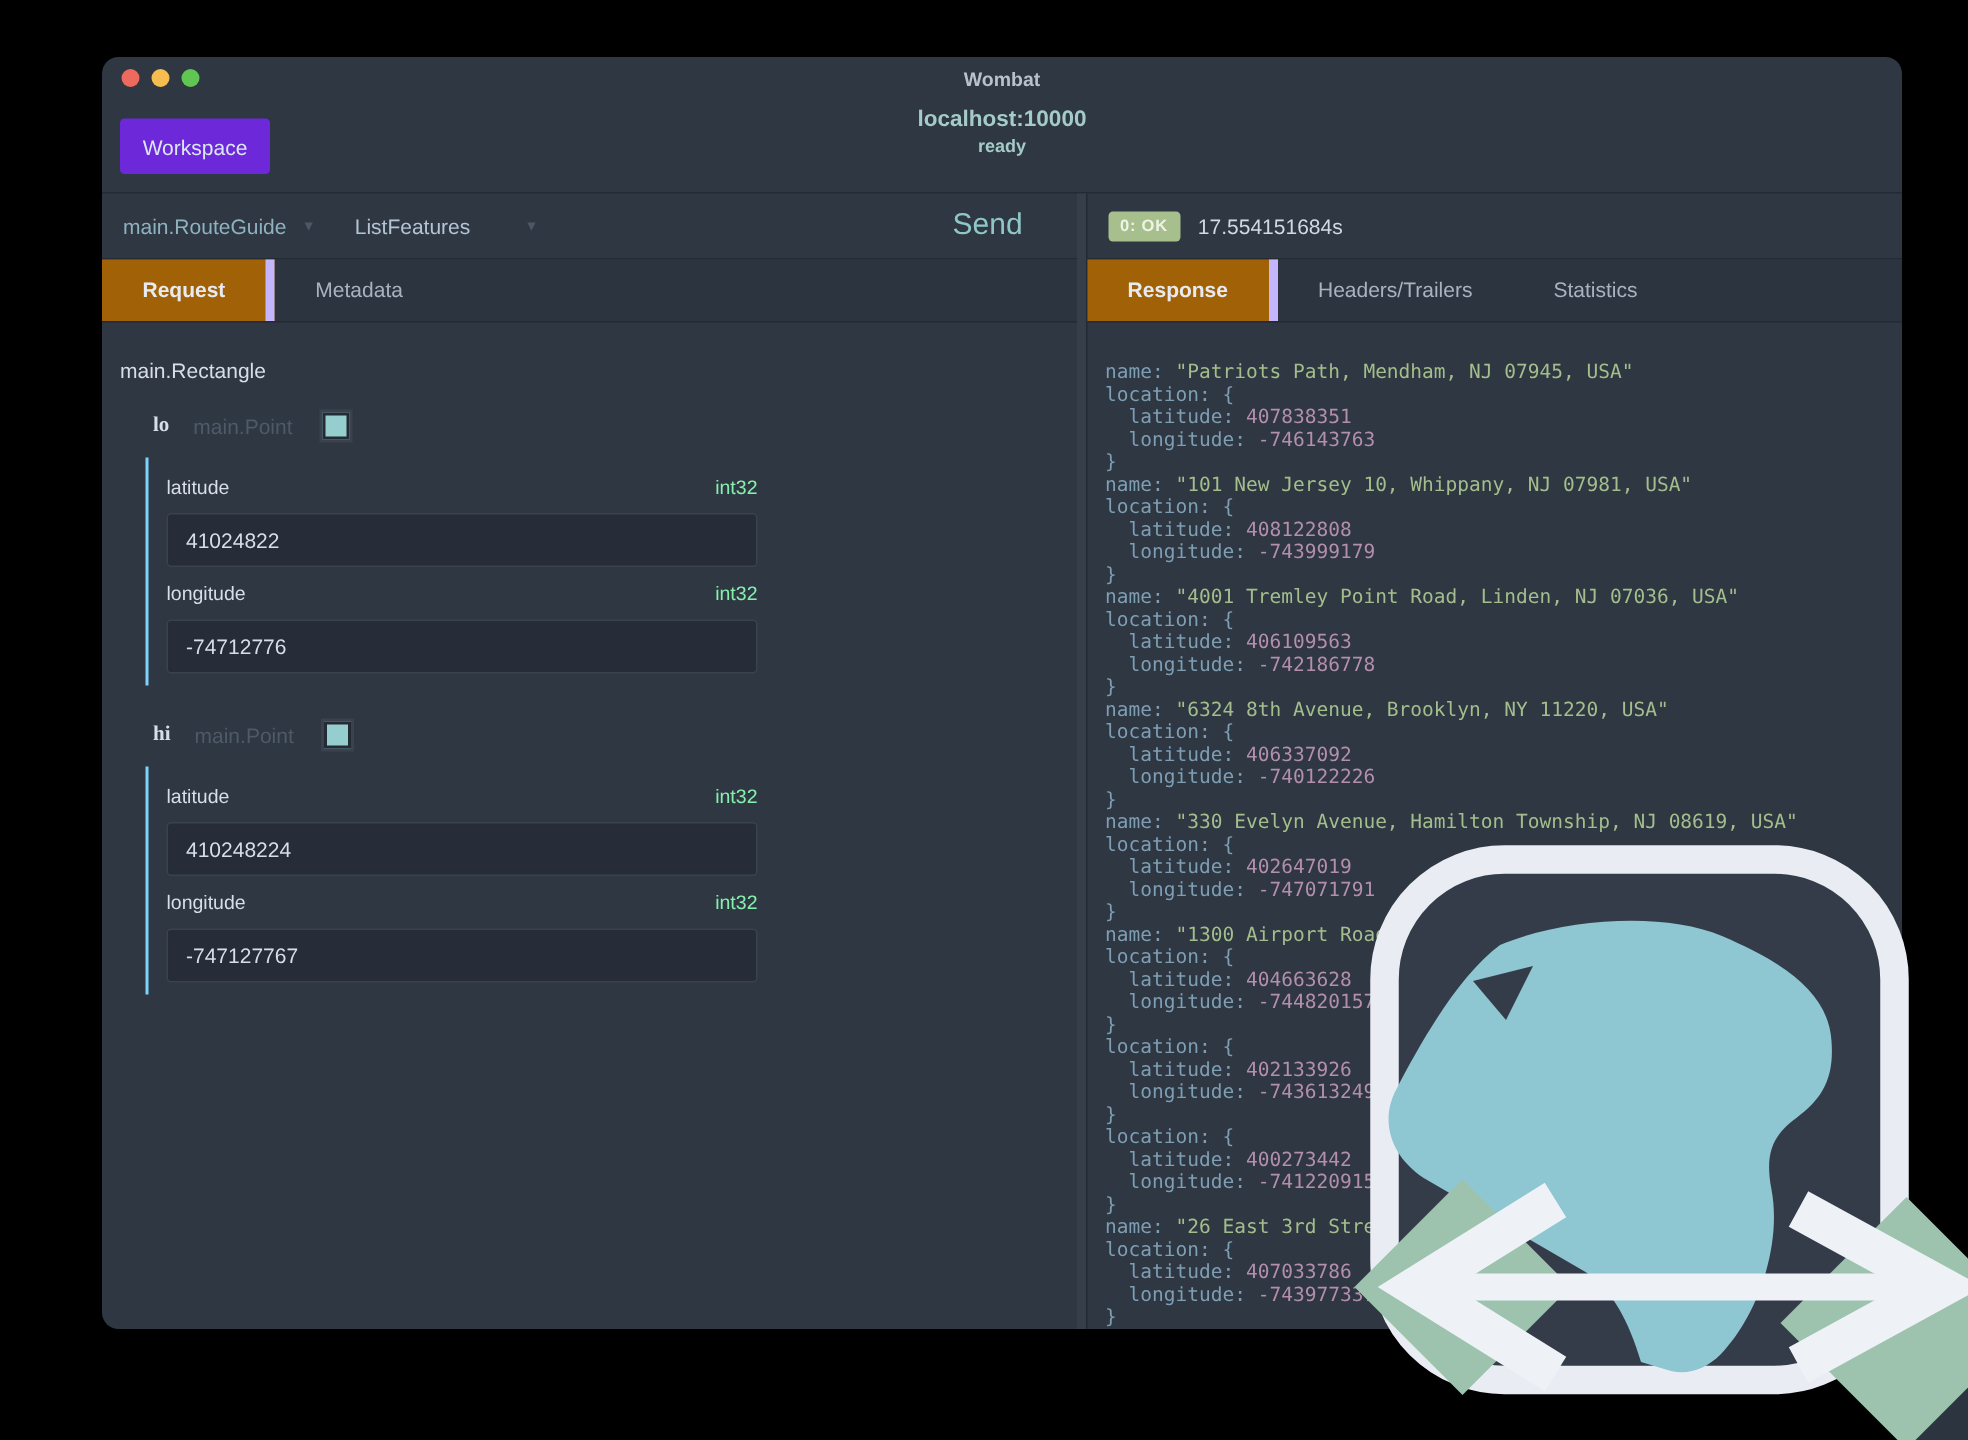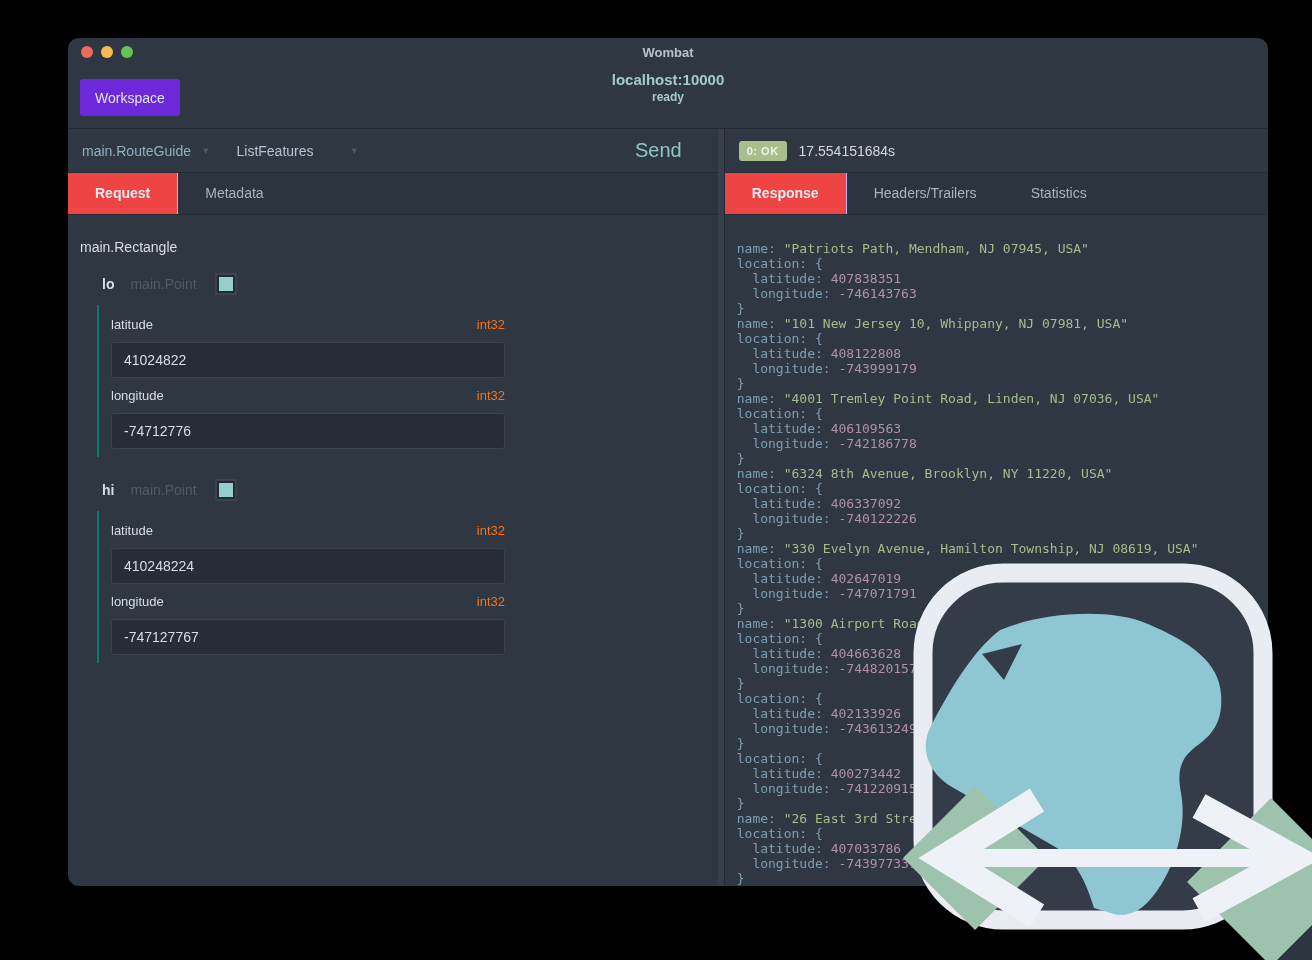--- a/index.html
+++ b/index.html
@@ -35,32 +35,32 @@
   
   .toolrow { height:43px; display:flex; align-items:center; padding:0 14px; border-bottom:1px solid #242b35; font-size:14px; }
   .svc { color:#8fb2c0; }
   .chev { color:#4d5765; font-size:11px; margin-left:12px; }
   .mth { color:#b3c4d3; margin-left:28px; }
   .chev.m2 { margin-left:38px; }
   .send-btn { margin-left:auto; margin-right:22px; background:none; border:none; color:#8fc6c6; font-size:20px; font-family:"Liberation Sans", sans-serif; cursor:pointer; }
   
   .tabbar { height:41px; display:flex; border-bottom:1px solid #242b35; background:#2c3440; }
   .tab { padding:0 27px; line-height:40px; font-size:14px; color:#a9b2bf; cursor:pointer; }
-  .tab.active { background:#ef4444; color:#e7ebf1; font-weight:bold; border-right:1px solid #c4b5fd; }
+  .tab.active { background:#a16207; color:#e7ebf1; font-weight:bold; border-right:6px solid #c4b5fd; }
   
   .form { padding:24px 0 0 12px; }
   .msg-title { font-size:14px; color:#d8dee9; margin-bottom:20px; }
   .point-row { display:flex; align-items:center; margin:0 0 12px 22px; }
-  .pname { font-weight:bold; color:#d8dee9; font-size:14px; }
+  .pname { font-weight:bold; color:#d8dee9; font-size:14px;font-family:Liberation Serif, serif; }
   .ptype { color:#4f5a68; margin-left:16px; font-size:14px; }
   .pcheck { width:14px; height:14px; background:#96ced0; border:2px solid #242b35; box-shadow:0 0 0 2px #3a4250; margin-left:20px; cursor:pointer; }
-  .fieldset { border-left:2px solid #0f766e; margin:0 0 24px 17px; padding:2px 0 2px 12px; }
+  .fieldset { border-left:2px solid #7dd3fc; margin:0 0 24px 17px; padding:2px 0 2px 12px; }
   .fieldhead { display:flex; width:394px; font-size:13px; margin:10px 0 10px; }
   .flabel { color:#d8dee9; }
-  .ftype { margin-left:auto; color:#f97316; }
+  .ftype { margin-left:auto; color:#86efac; }
   .fval {
     display:block; width:394px; height:36px; background:#262d38; border:1px solid #3a4250; border-radius:3px;
     color:#d8dee9; font-size:14px; padding:0 12px; box-sizing:border-box; margin-bottom:6px;
     font-family:"Liberation Sans", sans-serif;
   }
   
   .badge { background:#a6bf8d; color:#eef3e6; font-size:11px; font-weight:bold; padding:4px 8px; border-radius:3px; letter-spacing:.5px; }
   .timer { margin-left:12px; color:#d3d9e2; font-size:14px; }
   .code { padding:26px 0 0 12px; font-family:"DejaVu Sans Mono", monospace; font-size:13px; line-height:15px; overflow:hidden; height:647px; }
   .code-line { white-space:pre; }

